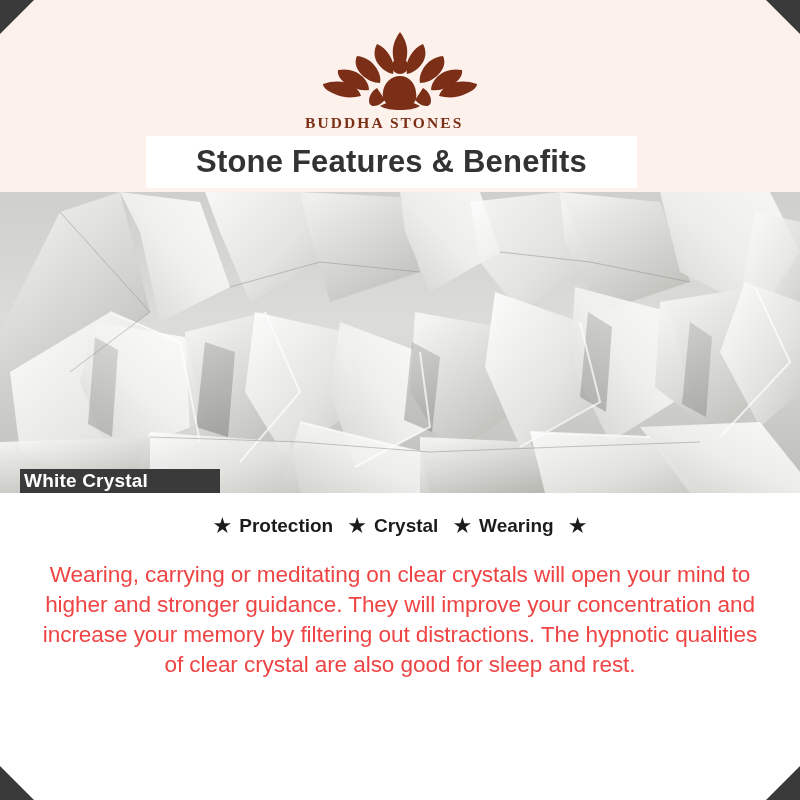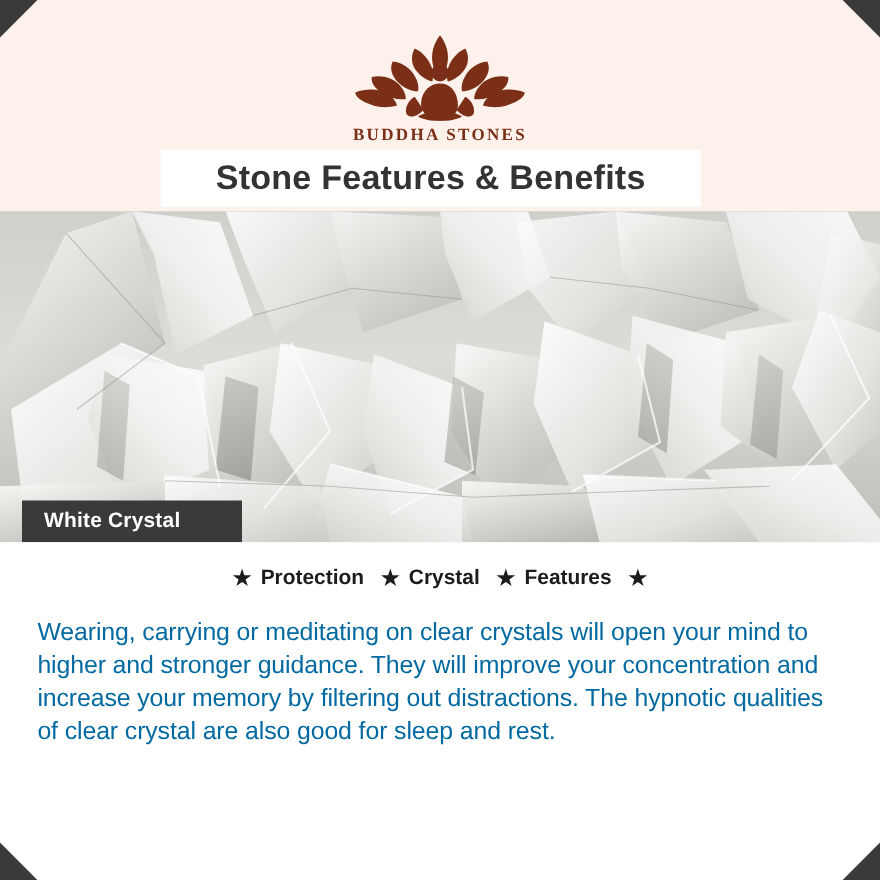--- a/index.html
+++ b/index.html
@@ -58,21 +58,20 @@
     display: flex;
     flex-direction: column;
     align-items: center;
     justify-content: flex-start;
     padding-top: 26px;
     box-sizing: border-box;
   }
   .logo-wrap {
     display: flex;
     flex-direction: column;
-    align-items: center;
   }
   .logo-mark {
     width: 190px;
     height: 86px;
     display: block;
   }
   .brand-name {
     margin-top: 2px;
     font-size: 15.5px;
     letter-spacing: 2.1px;
@@ -111,26 +110,26 @@
     position: absolute;
     inset: 0;
     width: 100%;
     height: 100%;
     display: block;
   }
   .hero-caption {
     position: absolute;
     left: 20px;
     bottom: 0;
-    height: 38px;
+    height: 24px;
     min-width: 200px;
     background: #3a3a3a;
     display: flex;
     align-items: center;
-    padding: 0 22px 0 20px;
+    padding: 0 22px 0 4px;
     box-sizing: border-box;
   }
   .hero-caption .cap-text {
     color: #ffffff;
     font-size: 19px;
     font-weight: bold;
     letter-spacing: 0.2px;
   }
 
   
@@ -161,22 +160,22 @@
   .benefit .blabel {
     font-size: 19px;
     font-weight: bold;
     color: #1c1c1c;
     white-space: nowrap;
   }
 
   .body-text {
     font-size: 22.6px;
     line-height: 1.33;
-    color: #0369a1;
-    text-align: left;
+    color: #ef4444;
+    text-align: center;
     letter-spacing: -0.1px;
     hyphens: manual;
   }
 </style>
 </head>
 <body>
 
 <div class="page">
 
   <div class="corner corner-tl"></div>
@@ -311,21 +310,21 @@
       <div class="benefit">
         <span class="star">★</span>
         <span class="blabel">Protection</span>
       </div>
       <div class="benefit">
         <span class="star">★</span>
         <span class="blabel">Crystal</span>
       </div>
       <div class="benefit">
         <span class="star">★</span>
-        <span class="blabel">Features</span>
+        <span class="blabel">Wearing</span>
       </div>
       <div class="benefit">
         <span class="star">★</span>
       </div>
     </div>
 
     <p class="body-text">Wearing, carrying or meditating on clear crystals will open your mind to higher and stronger guidance. They will improve your concentration and increase your memory by filtering out distractions. The hypnotic qualities of clear crystal are also good for sleep and rest.</p>
   </div>
 
 </div>

